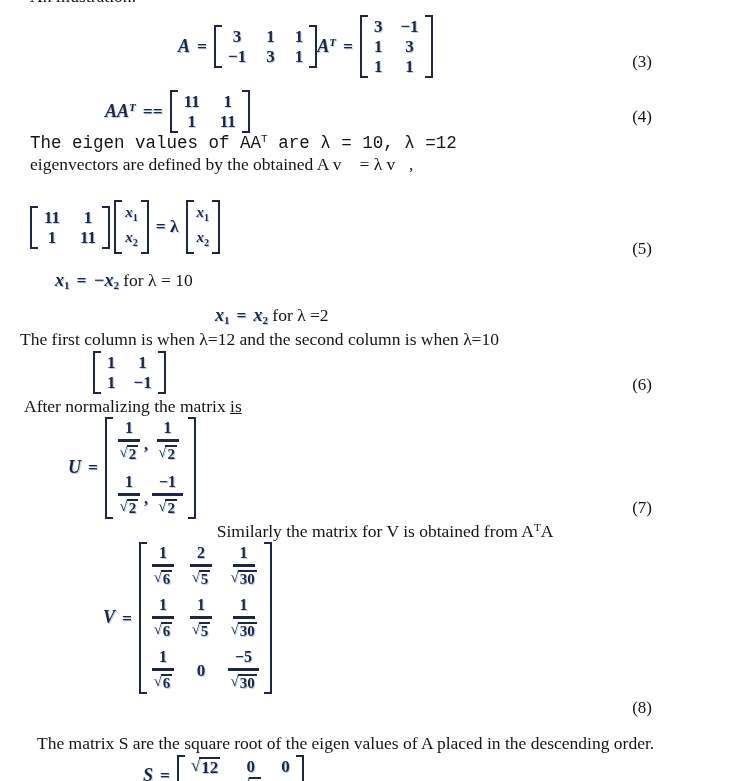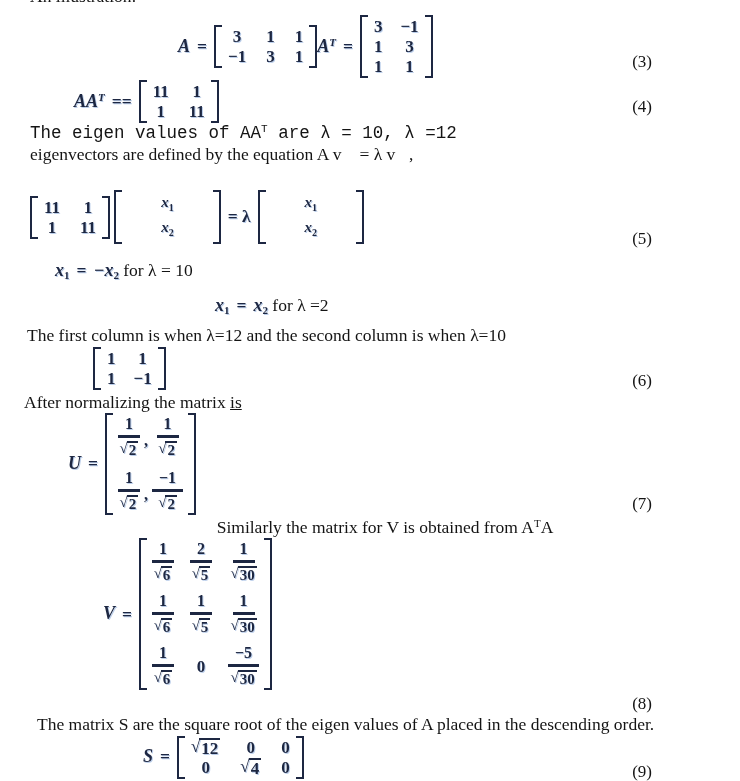--- a/index.html
+++ b/index.html
@@ -30,56 +30,56 @@
   .mat{display:inline-flex;vertical-align:middle;}
   .br{width:6px;border:2.4px solid currentColor;}
   .br.l{border-right:0;}
   .br.r{border-left:0;}
   .cells{display:grid;align-content:center;justify-items:center;align-items:center;
          padding:2px 6px;row-gap:1px;font-size:17px;line-height:19px;}
   .c2{grid-template-columns:auto auto;column-gap:20px;}
   .c3{grid-template-columns:auto auto auto;column-gap:20px;}
   .c1{grid-template-columns:auto;padding:2px 3px;row-gap:0;}
   .c2n{grid-template-columns:auto auto;column-gap:18px;}
-  .vec{font-size:15px;line-height:16px;gap:36px;}
+  .vec{font-size:15px;line-height:16px;}
   .vec .lbl{font-size:15px;}
   .vec sub{font-size:10px;}
   sub.xs{font-size:11px;font-weight:700;vertical-align:-3px;}
 
   
   .frac{display:inline-flex;flex-direction:column;align-items:center;line-height:1;}
   .frac .n{display:block;padding:0 7px 3px;border-bottom:3px solid currentColor;margin-bottom:2px;font-size:16px;}
   .frac .d{display:inline-flex;align-items:flex-start;font-size:15px;padding-top:1px;}
   .sqrtc{display:inline-flex;align-items:flex-start;line-height:1;}
   .sqrtc .sg{margin-right:-1px;}
   .sqrtc .rad{border-top:2.2px solid currentColor;padding:0 2px;}
   .fm .cells{row-gap:12px;padding:3px 5px;}
   .fm3 .cells{row-gap:10px;column-gap:16px;padding:3px 5px;}
   .comma{align-self:end;margin-bottom:8px;font-size:16px;}
 
   
   #eq3{margin-top:6px;padding-left:178px;}
   #eq3 .eqnum{bottom:5px;}
-  #eq4{margin-top:2px;padding-left:74px;}
+  #eq4{margin-top:12px;padding-left:105px;}
   #eq4 .eqnum{bottom:5px;}
   #line-eigen{margin-top:0;font-family:Liberation Mono, monospace;}
   #eq5{margin-top:24px;padding-left:30px;}
   #eq5 .eqnum{bottom:-5px;}
   #xline1{margin-top:16px;padding-left:55px;}
   #xline2{margin-top:12px;padding-left:215px;}
-  #line-firstcol{margin-top:8px;padding-left:27px;}
+  #line-firstcol{margin-top:2px;padding-left:20px;}
   #eq6{padding-left:93px;}
   #eq6 .eqnum{bottom:-2px;}
   #line-norm{margin-top:2px;padding-left:24px;}
   #eq7{padding-left:68px;}
   #eq7 .eqnum{bottom:0;}
   #line-sim{margin-top:2px;text-align:center;}
   #eq8{padding-left:103px;}
   #eq8 .eqnum{bottom:-24px;}
-  #line-mats{margin-top:24px;padding-left:37px;}
+  #line-mats{margin-top:39px;padding-left:37px;}
   #eq9{padding-left:143px;}
   #eq9 .eqnum{bottom:-4px;}
 </style>
 </head>
 <body>
 
 <div class="txtline clip">
   <span>An illustration:</span>
 </div>
 
@@ -128,21 +128,21 @@
     </span>
     <span class="br r"></span>
   </span>
   <span class="eqnum">(4)</span>
 </div>
 
 <div class="txtline" id="line-eigen">
   <span>The eigen values of  AA</span><sup class="t">T</sup><span> are   λ = 10, λ =12</span>
 </div>
 <div class="txtline">
-  <span>eigenvectors are defined by the equation </span><span class="ital">A v⃗ = λ v⃗,</span>
+  <span>eigenvectors are defined by the obtained </span><span class="ital">A v⃗ = λ v⃗,</span>
 </div>
 
 <div class="eqrow eqfont" id="eq5">
   <span class="mat">
     <span class="br l"></span>
     <span class="cells c2">
       <span>11</span>
       <span>1</span>
       <span>1</span>
       <span>11</span>

